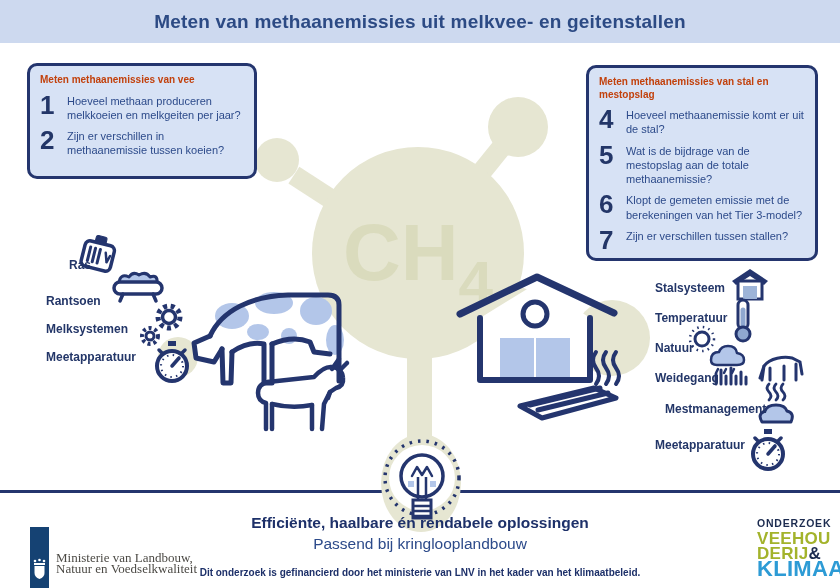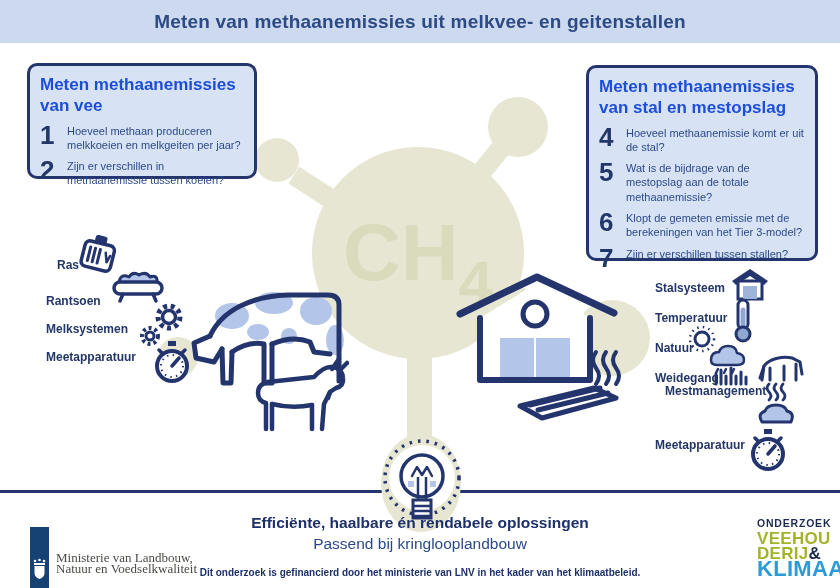--- a/index.html
+++ b/index.html
@@ -16,21 +16,21 @@
   .atom{background:#e6e6d2;border-radius:50%;z-index:1;}
   .bond{background:#e6e6d2;z-index:1;}
   .ch4{left:312px;top:147px;width:212px;height:212px;z-index:1;display:flex;align-items:center;
        justify-content:center;}
   .ch4 .f{font-size:80px;font-weight:800;color:#dadbbd;line-height:1;}
   .ch4 .s{font-size:62px;font-weight:800;color:#dadbbd;line-height:1;transform:translateY(30px);}
 
   
   .box{background:#d7e2f5;border:3px solid #24356e;border-radius:10px;z-index:4;
        padding:8px 10px;box-sizing:border-box;}
-  .box-title{font-size:17px;font-weight:700;color:#1d4ed8;line-height:1.25;margin-bottom:6px;}
+  .box-title{font-size:10px;font-weight:700;color:#c2410c;line-height:1.25;margin-bottom:6px;}
   .qrow{display:flex;margin-bottom:6px;}
   .qnum{font-size:26px;font-weight:800;color:#233668;line-height:.95;width:22px;flex:0 0 22px;
         margin-right:5px;}
   .qtext{font-size:11px;color:#2c4a8a;line-height:1.3;padding-top:1px;}
 
   
   .flabel{font-size:12px;font-weight:700;color:#233668;z-index:4;white-space:nowrap;}
 
   .divider{left:0;top:490px;width:840px;height:2.5px;background:#24356e;z-index:1;}
   .stem{left:407px;top:340px;width:25px;height:110px;background:#e6e6d2;z-index:1;}
@@ -171,21 +171,21 @@
     <circle cx="45" cy="42" r="37" fill="none" stroke="#24356e" stroke-width="3.5" stroke-dasharray="2.5 6"></circle>
     <circle cx="45" cy="40" r="21" fill="#ffffff" stroke="#24356e" stroke-width="3.5"></circle>
     <path d="M35,40 L40,31 L45,39 L50,31 L55,40" fill="none" stroke="#24356e" stroke-width="2.5" stroke-linecap="round" stroke-linejoin="round"></path>
     <rect x="31" y="45" width="6" height="6" fill="#b3c6e9"></rect>
     <rect x="53" y="45" width="6" height="6" fill="#b3c6e9"></rect>
     <path d="M41,41 L41,64 M49,41 L49,64" stroke="#24356e" stroke-width="2.5"></path>
     <rect x="36" y="64" width="18" height="18" fill="#ffffff" stroke="#24356e" stroke-width="3"></rect>
     <path d="M36,70 L54,70 M36,75 L54,75 M36,80 L54,80" stroke="#24356e" stroke-width="2.5"></path>
   </svg>
 
-  <div class="abs flabel" style="left:46px;top:258px;padding-left:11px;">Ras</div>
+  <div class="abs flabel" style="left:58px;top:258px;padding-left:11px;">Ras</div>
   <svg class="z3" style="left:74px;top:231px;" width="48" height="48" viewBox="0 0 48 48">
     <g transform="rotate(14 24 24)" fill="none" stroke="#24356e" stroke-linecap="round">
       <rect x="18" y="5" width="11" height="8" rx="2" fill="#24356e"></rect>
       <rect x="9" y="12" width="30" height="26" rx="5" fill="#ffffff" stroke-width="3.5"></rect>
       <path d="M15,18 V32 M20,18 V32 M25,18 V32" stroke-width="3"></path>
       <path d="M31,20 L34,29 M34,29 L36,22" stroke-width="2.5"></path>
     </g>
   </svg>
 
   <div class="abs flabel" style="left:46px;top:294px;">Rantsoen</div>
@@ -239,21 +239,21 @@
   <div class="abs flabel" style="left:655px;top:371px;">Weidegang</div>
   <svg class="z3" style="left:712px;top:350px;" width="94" height="38" viewBox="0 0 94 38">
     <g stroke="#24356e" stroke-width="3" stroke-linecap="round" fill="none">
       <path d="M4,34 V24 M9,34 V20 M14,34 V26 M19,34 V18 M24,34 V26 M29,34 V22 M34,34 V27"></path>
       <path d="M50,30 L52,16 L48,28"></path>
       <path d="M52,16 C58,8 72,6 80,8 L88,12 L90,24"></path>
       <path d="M58,30 V18 M72,30 V16 M84,30 V14"></path>
     </g>
   </svg>
 
-  <div class="abs flabel" style="left:655px;top:384px;padding-left:10px;">Mestmanagement</div>
+  <div class="abs flabel" style="left:655px;top:402px;padding-left:10px;">Mestmanagement</div>
   <svg class="z3" style="left:756px;top:382px;" width="40" height="44" viewBox="0 0 40 44">
     <g fill="none" stroke="#24356e" stroke-width="2.8" stroke-linecap="round">
       <path d="M13,18 q4,-4 0,-8 q-4,-4 0,-8"></path>
       <path d="M20,18 q4,-4 0,-8 q-4,-4 0,-8"></path>
       <path d="M27,18 q4,-4 0,-8 q-4,-4 0,-8"></path>
     </g>
     <path d="M6,40 Q1,32 9,29 Q11,23 20,23 Q29,23 31,29 Q39,31 35,40 Z" fill="#b3c6e9" stroke="#24356e" stroke-width="3" stroke-linejoin="round"></path>
   </svg>
 
   <div class="abs flabel" style="left:655px;top:438px;">Meetapparatuur</div>

